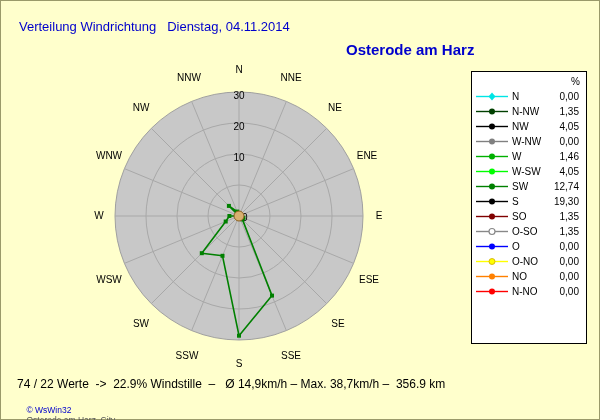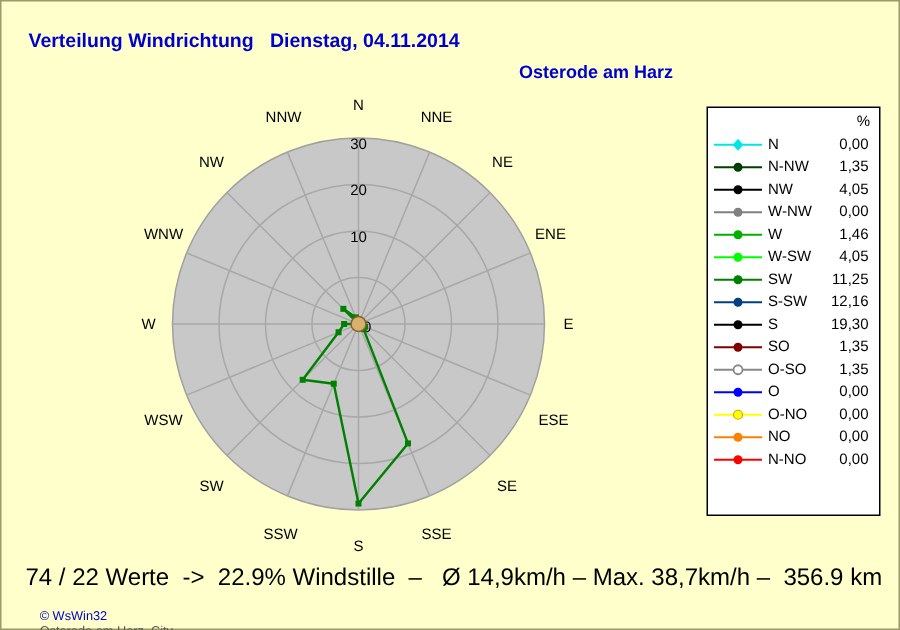--- a/index.html
+++ b/index.html
@@ -13,28 +13,28 @@
   #frame {
     position:absolute; left:0; top:0; width:600px; height:420px;
     border:1px solid #9a9a6a;
     box-sizing:border-box;
     background:#ffffcc;
   }
   .title {
     position:absolute;
     left:18px; top:18px;
     font-size:13px;
-    font-weight:bold;
+    font-weight:normal;
     color:#0000cc;
     white-space:pre;
   }
   .subtitle {
     position:absolute;
     left:345px; top:40px;
-    font-size:12px;
+    font-size:15px;
     font-weight:bold;
     color:#0000cc;
     white-space:pre;
   }
   #plot {
     position:absolute;
     left:78px; top:60px;
     width:320px; height:310px;
   }
   .legendbox {
@@ -72,21 +72,21 @@
     left:36px; top:0;
   }
   .legend-row .val {
     position:absolute;
     right:4px; top:0;
     text-align:left;
   }
   .footer1 {
     position:absolute;
     left:16px; top:376px;
-    font-size:16px;
+    font-size:12px;
     color:#000000;
     white-space:pre;
   }
   .footer2 {
     position:absolute;
     left:16px; top:394px;
     font-size:8.5px;
     color:#0000cc;
     white-space:pre;
   }
@@ -235,33 +235,23 @@
     </div>
 
     <div class="legend-row">
       <span class="sym">
         <svg width="32" height="15">
             <line x1="0" y1="7.5" x2="32" y2="7.5" stroke="#008000" stroke-width="1.4"></line>
             <circle cx="16" cy="7.5" r="3" fill="#008000"></circle>
           </svg>
       </span>
       <span class="lbl">SW</span>
-      <span class="val">11,25</span>
-    </div>
-
-    <div class="legend-row">
-      <span class="sym">
-        <svg width="32" height="15">
-            <line x1="0" y1="7.5" x2="32" y2="7.5" stroke="#004080" stroke-width="1.4"></line>
-            <circle cx="16" cy="7.5" r="3" fill="#004080"></circle>
-          </svg>
-      </span>
-      <span class="lbl">S-SW</span>
-      <span class="val">12,16</span>
-    </div>
+      <span class="val">12,74</span>
+    </div>
+
 
     <div class="legend-row">
       <span class="sym">
         <svg width="32" height="15">
             <line x1="0" y1="7.5" x2="32" y2="7.5" stroke="#000000" stroke-width="1.4"></line>
             <circle cx="16" cy="7.5" r="3" fill="#000000"></circle>
           </svg>
       </span>
       <span class="lbl">S</span>
       <span class="val">19,30</span>

